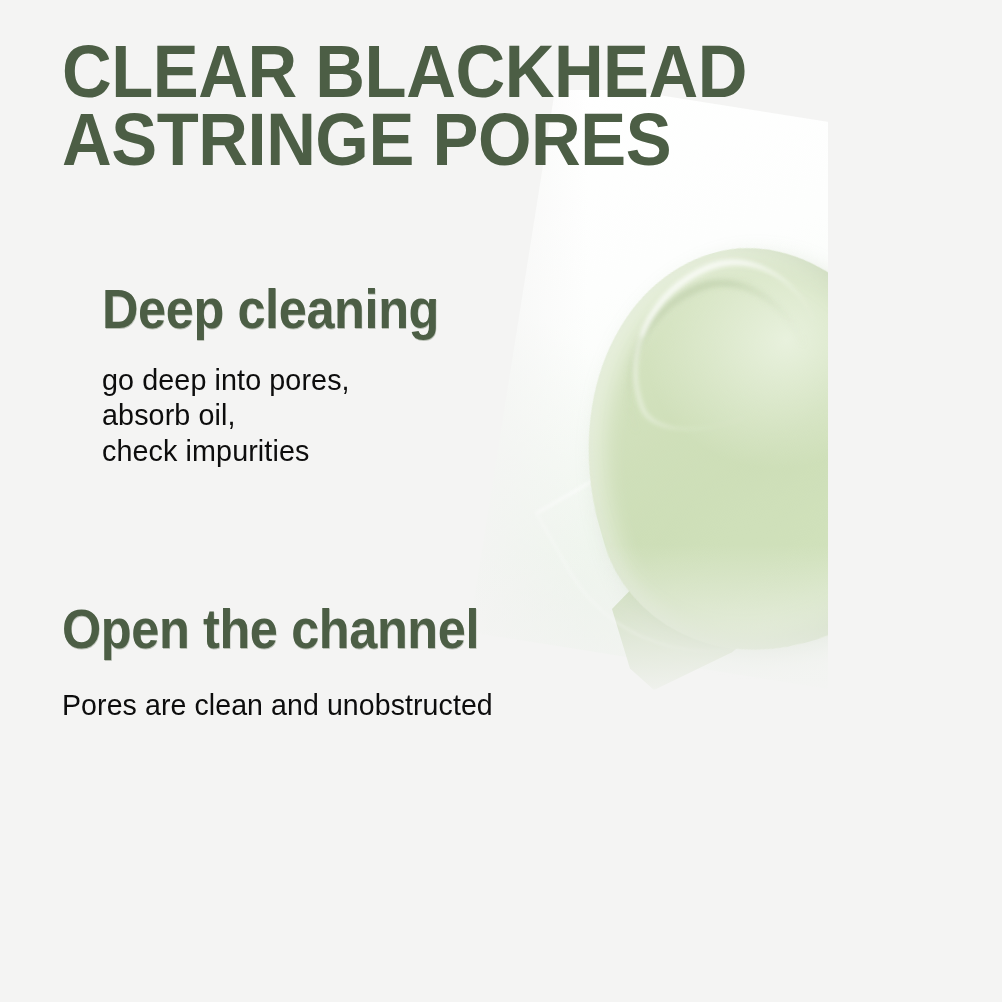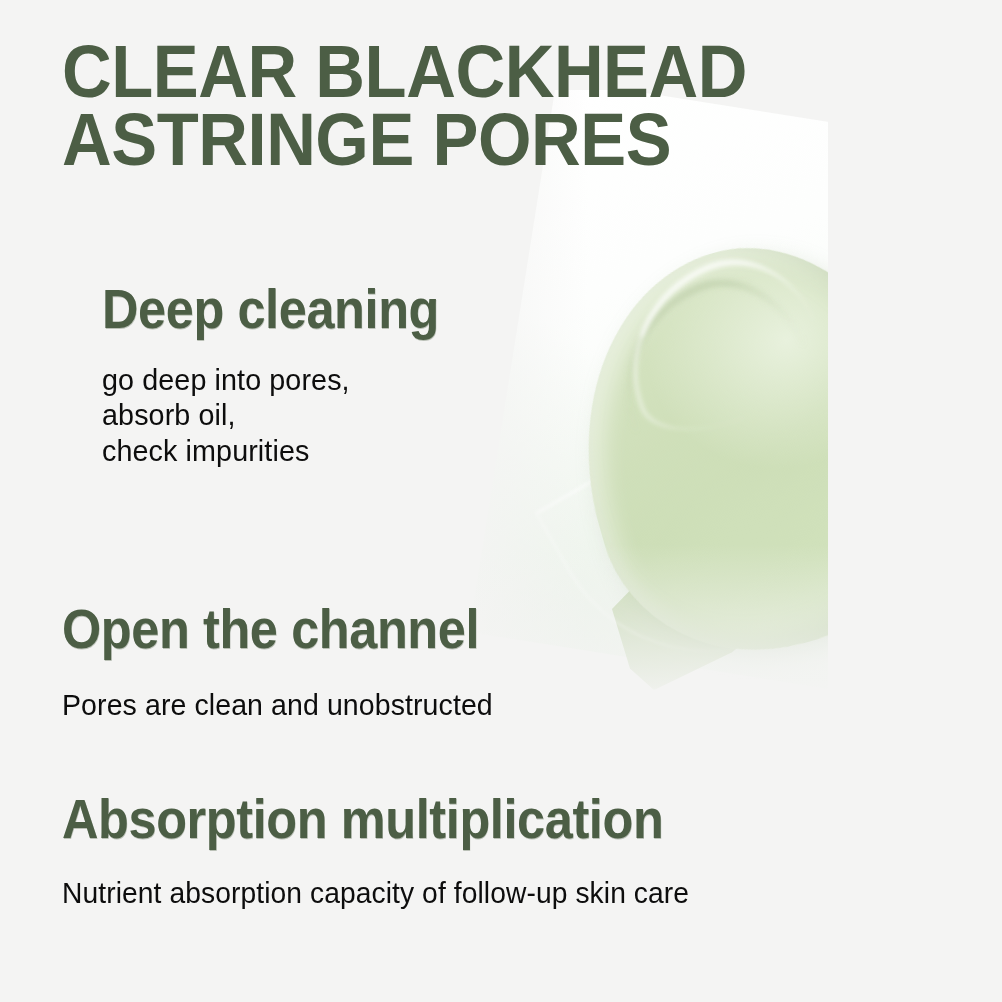--- a/index.html
+++ b/index.html
@@ -246,18 +246,14 @@
     <div class="section-body">go deep into pores,
 absorb oil,
 check impurities</div>
   </div>
 
   <div class="section section-2">
     <div class="section-title">Open the channel</div>
     <div class="section-body">Pores are clean and unobstructed</div>
   </div>
 
-  <div class="section section-3">
-    <div class="section-title">Absorption multiplication</div>
-    <div class="section-body">Nutrient absorption capacity of follow-up skin care</div>
-  </div>
 
 </div>
 
 </body></html>

